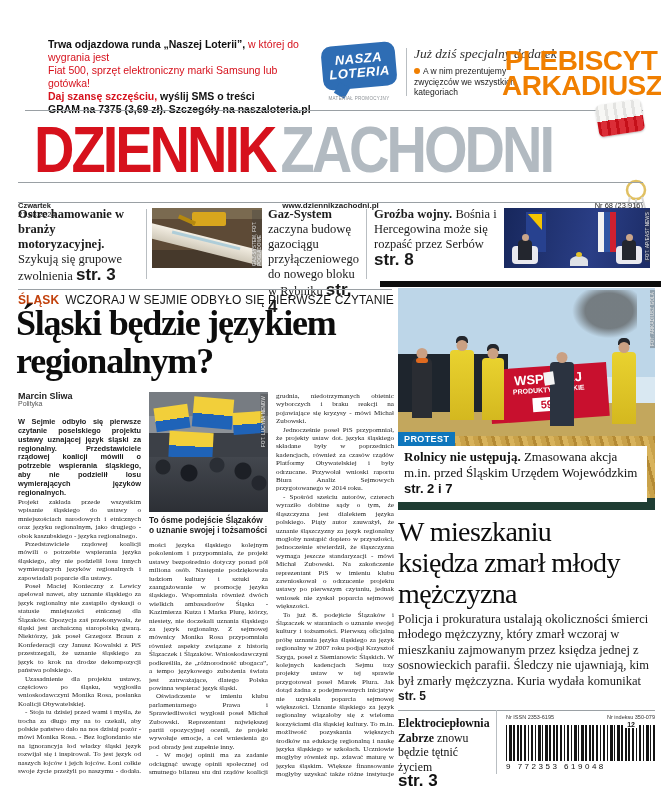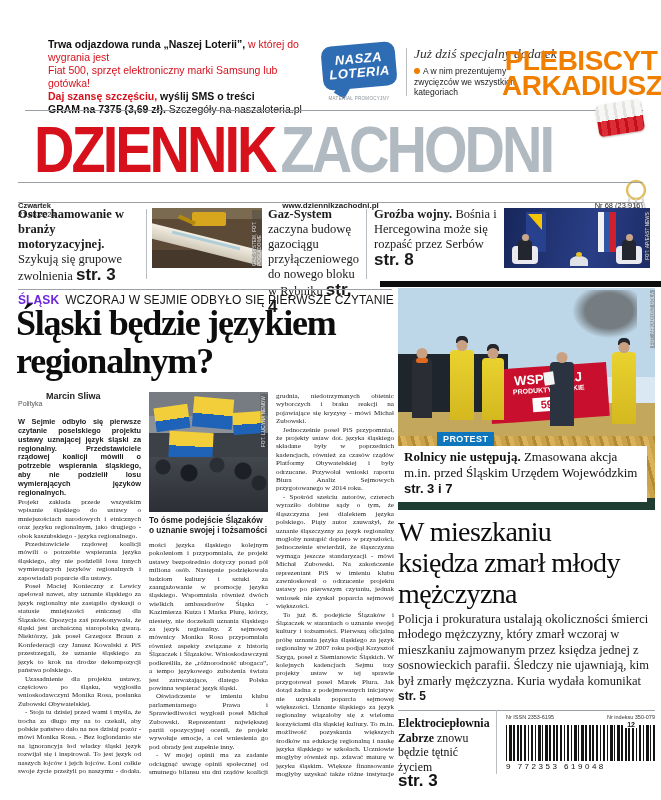--- a/index.html
+++ b/index.html
@@ -77,28 +77,28 @@
   .man{position:absolute;bottom:8px;width:14px;height:20px;background:#23262e;border-radius:4px 4px 0 0;}
   .man:after{content:"";position:absolute;left:4px;top:-6px;width:7px;height:7px;border-radius:50%;background:#caa58a;}
   .mtable{position:absolute;left:66px;bottom:2px;width:18px;height:10px;background:#dfe2e6;border-radius:50% 50% 0 0;}
   .mtable:after{content:"";position:absolute;left:6px;top:-4px;width:6px;height:5px;border-radius:50%;background:#e4c32a;}
 
   .rule-c{left:18px;top:289px;width:374px;}
   .blackbar{left:380px;top:281px;width:281px;height:6px;background:#0d0d0d;}
 
   
   .kicker{left:18px;top:293px;font-family:"Liberation Sans",sans-serif;font-size:12px;letter-spacing:.1px;color:#141414;}
-  .kicker b{color:#6d28d9;margin-right:6px;}
+  .kicker b{color:#c2410c;margin-right:6px;}
   .headline{left:16px;top:304px;width:382px;font-weight:bold;font-size:36px;line-height:38px;
             letter-spacing:-1.2px;color:#0d0d0d;}
   .col{top:392px;height:385px;overflow:hidden;text-align:justify;font-size:7.1px;line-height:8.4px;color:#1c1c1c;}
   .c1{left:18px;width:123px;}
   .c2{left:149px;width:119px;}
   .c3{left:276px;width:118px;}
-  .byline{font-family:"Liberation Sans",sans-serif;font-weight:bold;font-size:9px;text-align:left;margin-left:28px;}
+  .byline{font-family:"Liberation Sans",sans-serif;font-weight:bold;font-size:9px;text-align:left;}
   .byrole{font-family:"Liberation Sans",sans-serif;font-size:7px;color:#555;margin-bottom:9px;text-align:left;}
   .lead{font-family:"Liberation Sans",sans-serif;font-weight:bold;font-size:7.4px;line-height:8.9px;margin-bottom:5px;}
   .col p{margin:0;}
   .col p.ind{text-indent:7px;}
   
   .ph-crowd{position:relative;width:119px;height:120px;margin-bottom:3px;
             background:linear-gradient(180deg,#777c82 0 20%,#8d9298 20% 34%,#3c4047 34%);}
   .ph-crowd i{position:absolute;display:block;}
   .sflag{background:linear-gradient(180deg,#f2cf3a 0 55%,#1f63b8 55%);border:0;}
   .heads{position:absolute;left:0;bottom:0;width:100%;height:46%;
@@ -126,21 +126,21 @@
   .head{position:absolute;left:50%;top:-10px;transform:translateX(-50%);width:11px;height:11px;border-radius:50%;background:#caa083;}
   .beanie:before{content:"";position:absolute;left:50%;top:-14px;transform:translateX(-50%);width:12px;height:7px;border-radius:5px 5px 0 0;background:#23262c;}
   .suit{background:#2b3340;border-radius:4px 4px 0 0;}
   .paper{position:absolute;left:-6px;top:10px;width:10px;height:13px;background:#f4f4f4;transform:rotate(-8deg);}
   .scarf{position:absolute;left:50%;top:0;transform:translateX(-50%);width:12px;height:5px;background:#e06a1f;border-radius:3px;}
   .hay{position:absolute;left:0;bottom:0;width:100%;height:74px;
        background:repeating-linear-gradient(75deg,#c9a24a 0 5px,#b48a34 5px 8px,#d8b35c 8px 13px);}
   .machine{position:absolute;left:0;bottom:0;width:100%;height:12px;background:#1f3d33;}
   .overlay{position:absolute;left:0;bottom:8px;width:calc(100% - 8px);}
   .ptag{display:inline-block;background:#0e76bc;color:#fff;font-family:"Liberation Sans",sans-serif;
-        font-weight:bold;font-size:9px;padding:2px 6px;letter-spacing:.4px;margin-left:39px;}
+        font-weight:bold;font-size:9px;padding:2px 6px;letter-spacing:.4px;}
   .pbox{background:#fff;padding:3px 6px 5px;font-size:13px;line-height:16px;color:#111;}
   .h2nd{left:398px;top:516px;width:238px;font-weight:normal;font-size:28px;line-height:31px;letter-spacing:-.6px;color:#0d0d0d;}
   .b2nd{left:398px;top:612px;width:257px;font-size:12.5px;line-height:15.4px;text-align:left;color:#1a1a1a;}
   .rule-d{left:398px;top:710px;width:257px;}
   .vline-d{left:496px;top:710px;height:64px;}
   .t3rd{left:398px;top:716px;width:94px;font-size:11.8px;line-height:14.5px;color:#111;}
   .bc{left:506px;top:714px;width:149px;font-family:"Liberation Sans",sans-serif;}
   .bc-labels{display:flex;justify-content:space-between;font-size:5.5px;color:#333;}
   .bars{position:relative;margin-top:5px;height:36px;
         background:repeating-linear-gradient(90deg,#141414 0 1.5px,#fff 1.5px 3.4px,#141414 3.4px 5.8px,#fff 5.8px 7.2px);}
@@ -149,21 +149,21 @@
 </style>
 </head>
 <body>
 
 <div class="page">
 
   <div class="abs promo-text">
     <span>Trwa odjazdowa runda „Naszej Loterii”,</span><span class="red" style="font-weight:normal"> w której do wygrania jest</span><br>
     <span class="red" style="font-weight:normal">Fiat 500, sprzęt elektroniczny marki Samsung lub gotówka!</span><br>
     <span class="red">Daj szansę szczęściu,</span><span> wyślij SMS o treści</span><br>
-    <span>GRAM na 7375 (3,69 zł).</span><span style="font-weight:normal"> Szczegóły na naszaloteria.pl</span>
+    <span>GRAM na 7375 (3,69 zł).</span><span style="font-weight:bold"> Szczegóły na naszaloteria.pl</span>
   </div>
   <div class="abs promo-logo">
     <span>NASZA</span>
     <span>LOTERIA</span>
   </div>
   <div class="abs promo-note">MATERIAŁ PROMOCYJNY</div>
   <div class="abs vline promo-vline"></div>
   <div class="abs promo-script">Już dziś specjalny dodatek</div>
   <div class="abs promo-bullet">
     <span class="dot"></span><span>A w nim prezentujemy zwycięzców we wszystkich kategoriach</span>
@@ -234,21 +234,21 @@
   </div>
   <div class="abs headline">Śląski będzie językiem regionalnym?</div>
 
   <div class="abs col c1">
     <div class="byline">Marcin Śliwa</div>
     <div class="byrole">Polityka</div>
     <p class="lead">W Sejmie odbyło się pierwsze czytanie poselskiego projektu ustawy uznającej język śląski za regionalny. Przedstawiciele rządowej koalicji mówili o potrzebie wspierania śląskiego, aby nie podzielił losu wymierających języków regionalnych.</p>
     <p>Projekt zakłada przede wszystkim wpisanie śląskiego do ustawy o mniejszościach narodowych i etnicznych oraz języku regionalnym, jako drugiego - obok kaszubskiego - języka regionalnego.</p>
     <p class="ind">Przedstawiciele rządowej koalicji mówili o potrzebie wspierania języka śląskiego, aby nie podzielił losu innych wymierających języków regionalnych i zapowiadali poparcie dla ustawy.</p>
     <p class="ind">Poseł Maciej Konieczny z Lewicy apelował nawet, aby uznanie śląskiego za język regionalny nie zastąpiło dyskusji o statusie mniejszości etnicznej dla Ślązaków. Opozycja zaś przekonywała, że śląski jest archaiczną staropolską gwarą. Niektórzy, jak poseł Grzegorz Braun z Konfederacji czy Janusz Kowalski z PiS przestrzegali, że uznanie śląskiego za język to krok na drodze dekompozycji państwa polskiego.</p>
-    <p class="ind">Uzasadnienie dla projektu ustawy, częściowo po śląsku, wygłosiła wnioskodawczyni Monika Rosa, posłanka Zubowski Obywatelskiej.</p>
+    <p class="ind">Uzasadnienie dla projektu ustawy, częściowo po śląsku, wygłosiła wnioskodawczyni Monika Rosa, posłanka Koalicji Obywatelskiej.</p>
     <p class="ind">- Stoja tu dzisiej przed wami i myśla, że trocha za długo my na to czekali, aby polskie państwo dało na nos dzisiaj pozór - mówi Monika Rosa. - Bez łoglondanio sie na ignorancyja łod władzy śląski język rozwijał się i inspirował. To jest język od naszych łojców i jejch łojców. Łoni cołkie swoje życie przeżyli po naszymu - dodała. Posłanka podkreślała, że szkoła musi pomagać w przekazywaniu znajo-</p>
   </div>
 
   <div class="abs col c2">
     <div class="ph-crowd">
       <i class="sflag" style="left:6px;top:14px;width:34px;height:24px;transform:rotate(-8deg)"></i>
       <i class="sflag" style="left:44px;top:6px;width:40px;height:30px;transform:rotate(5deg)"></i>
       <i class="sflag" style="left:84px;top:20px;width:30px;height:22px;transform:rotate(-4deg)"></i>
       <i class="sflag" style="left:20px;top:40px;width:44px;height:26px;transform:rotate(3deg)"></i>
       <i style="left:58px;top:22px;width:9px;height:9px;border-radius:50%;background:#1f63b8;position:absolute"></i>
@@ -293,21 +293,21 @@
       </span>
     <span class="person vest beanie" style="left:214px;top:64px;width:24px;height:72px">
         <span class="head"></span>
       </span>
     <span class="hay"></span>
     <span class="machine"></span>
     <div class="overlay">
       <span class="ptag">PROTEST</span>
       <div class="pbox">
         <b>Rolnicy nie ustępują.</b><span> Zmasowana akcja m.in. przed Śląskim Urzędem Wojewódzkim </span><br>
-        <b class="pg" style="font-size:13px">str. 3 i 7</b>
+        <b class="pg" style="font-size:13px">str. 2 i 7</b>
       </div>
     </div>
     <span class="credit">FOT. ARKADIUSZ GOLA</span>
   </div>
 
   <div class="abs h2nd">W mieszkaniu księdza zmarł młody mężczyzna</div>
   <div class="abs b2nd">
     <span>Policja i prokuratura ustalają okoliczności śmierci młodego mężczyzny, który zmarł wczoraj w mieszkaniu zajmowanym przez księdza jednej z sosnowieckich parafii. Śledczy nie ujawniają, kim był zmarły mężczyzna. Kuria wydała komunikat </span><b class="pg" style="font-size:12px">str. 5</b>
   </div>
 

